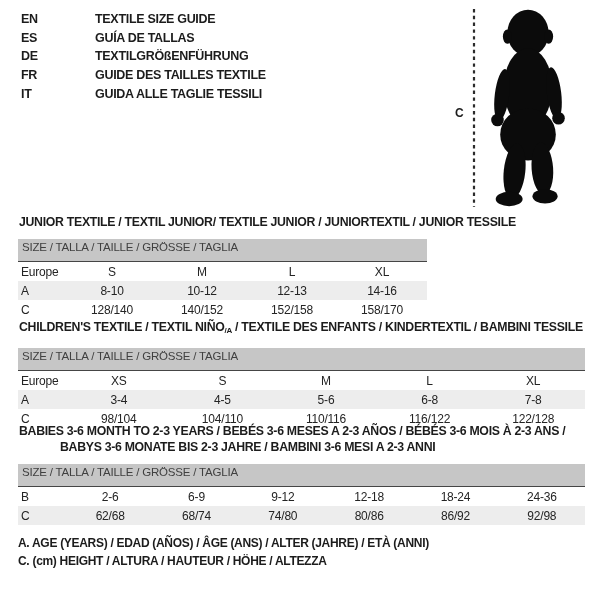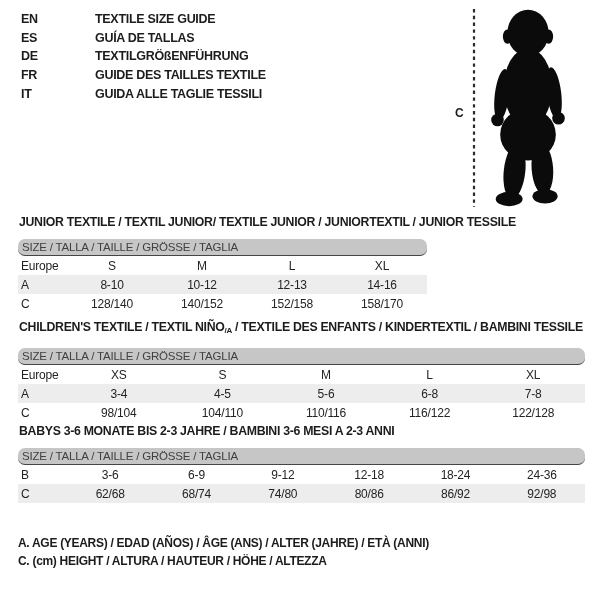--- a/index.html
+++ b/index.html
@@ -25,24 +25,24 @@
                    font-weight:bold; font-size:12px; }
   .baby { position:absolute; left:483px; top:7px; }
 
   
   .size-table { position:absolute; left:18px; }
   .tbl-title { font-weight:bold; font-size:12.3px; line-height:14px;
                letter-spacing:-0.3px; margin:0 0 10px 1px; white-space:nowrap; }
   .tbl-title .line { display:block; }
   .tbl-title .line + .line { margin-top:2px;padding-left:41px; }
   .tbl-title .sub { font-size:8px; vertical-align:-2px; }
-  .size-bar { height:17px; line-height:17px; padding-left:4px; box-sizing:border-box;
+  .size-bar { height:23px; line-height:17px; padding-left:4px; box-sizing:border-box;
               background:var(--size-bar-bg, #c6c6c6);
               border-bottom:1.5px solid var(--size-bar-border, #454545);
-              color:#404040; font-size:11.5px; letter-spacing:-0.2px; white-space:nowrap;border-radius:7px; }
+              color:#404040; font-size:11.5px; letter-spacing:-0.2px; white-space:nowrap; }
   table.grid { border-collapse:collapse; table-layout:fixed; }
   table.grid td { height:19px; font-size:12px; letter-spacing:-0.2px;
                   text-align:center; vertical-align:middle; padding:0; color:#242424; }
   table.grid td.lbl { text-align:left; padding-left:3px; }
   tr.stripe td { background:var(--row-stripe, #ededed); }
 
   
   .footnotes { position:absolute; left:18px; top:535px; }
   .footnote { font-weight:bold; font-size:12px; line-height:17.5px;
               letter-spacing:-0.3px; white-space:nowrap; }
@@ -172,37 +172,38 @@
         <td>110/116</td>
         <td>116/122</td>
         <td>122/128</td>
       </tr>
     </tbody>
       </table>
   </div>
 
   <div class="size-table" style="top:424px;">
     <div class="tbl-title">
+      <span class="line">BABIES 3-6 MONTH TO 2-3 YEARS / BEBÉS 3-6 MESES A 2-3 AÑOS / BÉBÉS 3-6 MOIS À 2-3 ANS /</span>
       <span class="line">BABYS 3-6 MONATE BIS 2-3 JAHRE / BAMBINI 3-6 MESI A 2-3 ANNI</span>
     </div>
     <div class="size-bar" style="width:567px;">SIZE / TALLA / TAILLE / GRÖSSE / TAGLIA</div>
     <table class="grid" style="width:567px;">
       <colgroup>
           <col style="width:49px;">
           <col>
           <col>
           <col>
           <col>
           <col>
           <col>
         </colgroup>
       <tbody>
           <tr>
         <td class="lbl">B</td>
-        <td>3-6</td>
+        <td>2-6</td>
         <td>6-9</td>
         <td>9-12</td>
         <td>12-18</td>
         <td>18-24</td>
         <td>24-36</td>
       </tr>
       <tr class="stripe">
         <td class="lbl">C</td>
         <td>62/68</td>
         <td>68/74</td>

